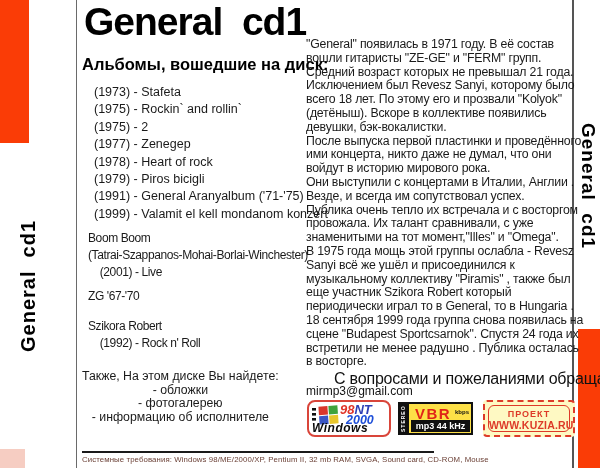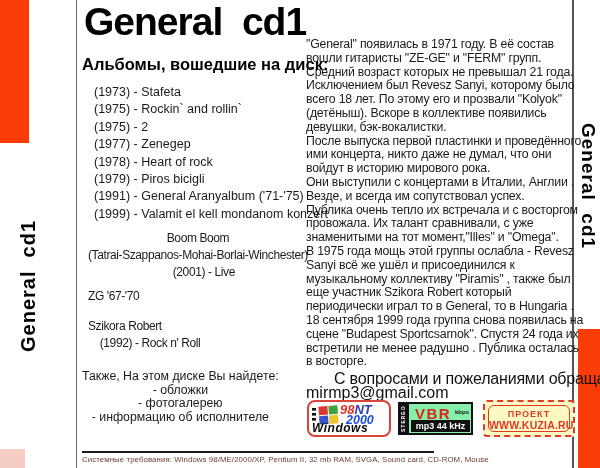--- a/index.html
+++ b/index.html
@@ -31,47 +31,47 @@
   }
   .albums-heading {
     position:absolute; left:82px; top:55px; font-size:16.5px; font-weight:bold; color:#000;
   }
   .album-list {
     position:absolute; left:94px; top:84px; font-size:12.5px; line-height:17.4px;
     white-space:pre; color:#1a1a1a;
   }
   .album-block { position:absolute; left:88px; font-size:12px; line-height:17.2px;
     white-space:pre; letter-spacing:-0.4px; color:#1a1a1a; }
-  .block-1 { top:230px;text-align:center; }
+  .block-1 { top:230px; }
   .block-2 { top:288px; }
   .block-3 { top:318px; }
   .also {
     position:absolute; left:82px; top:370px; font-size:12.3px; line-height:13.6px;
     white-space:pre; color:#1a1a1a;text-align:center;
   }
   .bio {
     position:absolute; left:306px; top:38px; font-size:12.3px; line-height:13.8px;
     white-space:pre; letter-spacing:-0.2px; color:#1a1a1a;
   }
   .contact-line  { position:absolute; left:306px; top:370px; font-size:16px; white-space:pre; letter-spacing:-0.2px;margin-left:28px; }
-  .contact-email { position:absolute; left:306px; top:384px; font-size:16px; }
+  .contact-email { position:absolute; left:306px; top:384px; font-size:12px; }
   
   .badge-windows {
     position:absolute; left:307px; top:400px; width:84px; height:37px;
     border:2px solid #d9453a; border-radius:8px; background:#fff; box-sizing:border-box;
   }
   .win-flag { position:absolute; left:3px; top:3px; }
   .win-line1 { position:absolute; left:31px; top:0px; font-size:13px; font-weight:bold; font-style:italic; }
   .win-98 { color:#e03328; }
   .win-nt { color:#2e3fb5; }
   .win-line2 { position:absolute; left:37px; top:11px; font-size:12.5px; font-weight:bold; font-style:italic; color:#1d4ed8; }
   .win-name { position:absolute; left:3px; bottom:0px; font-size:12px; font-weight:bold; font-style:italic; color:#0a0a0a; letter-spacing:0.5px; }
   .badge-vbr {
     position:absolute; left:398px; top:402px; width:75px; height:33px;
-    border:2px solid #101010; background:#86efac; box-sizing:border-box;
+    border:2px solid #101010; background:#fde047; box-sizing:border-box;
   }
   .vbr-side {
     position:absolute; left:0; top:0; width:9px; height:100%; background:#101010;
     color:#fff; font-size:5px; letter-spacing:1px; writing-mode:vertical-rl;
     transform:rotate(180deg); text-align:center; font-weight:bold;
   }
   .vbr-main { position:absolute; left:15px; top:1px; font-size:15px; font-weight:bold; color:#e02318; letter-spacing:1.5px; }
   .vbr-kbps { position:absolute; right:2px; top:5px; font-size:6px; font-weight:bold; color:#101010; }
   .vbr-bottom {
     position:absolute; left:11px; right:1px; bottom:1px; height:12px; background:#101010;

